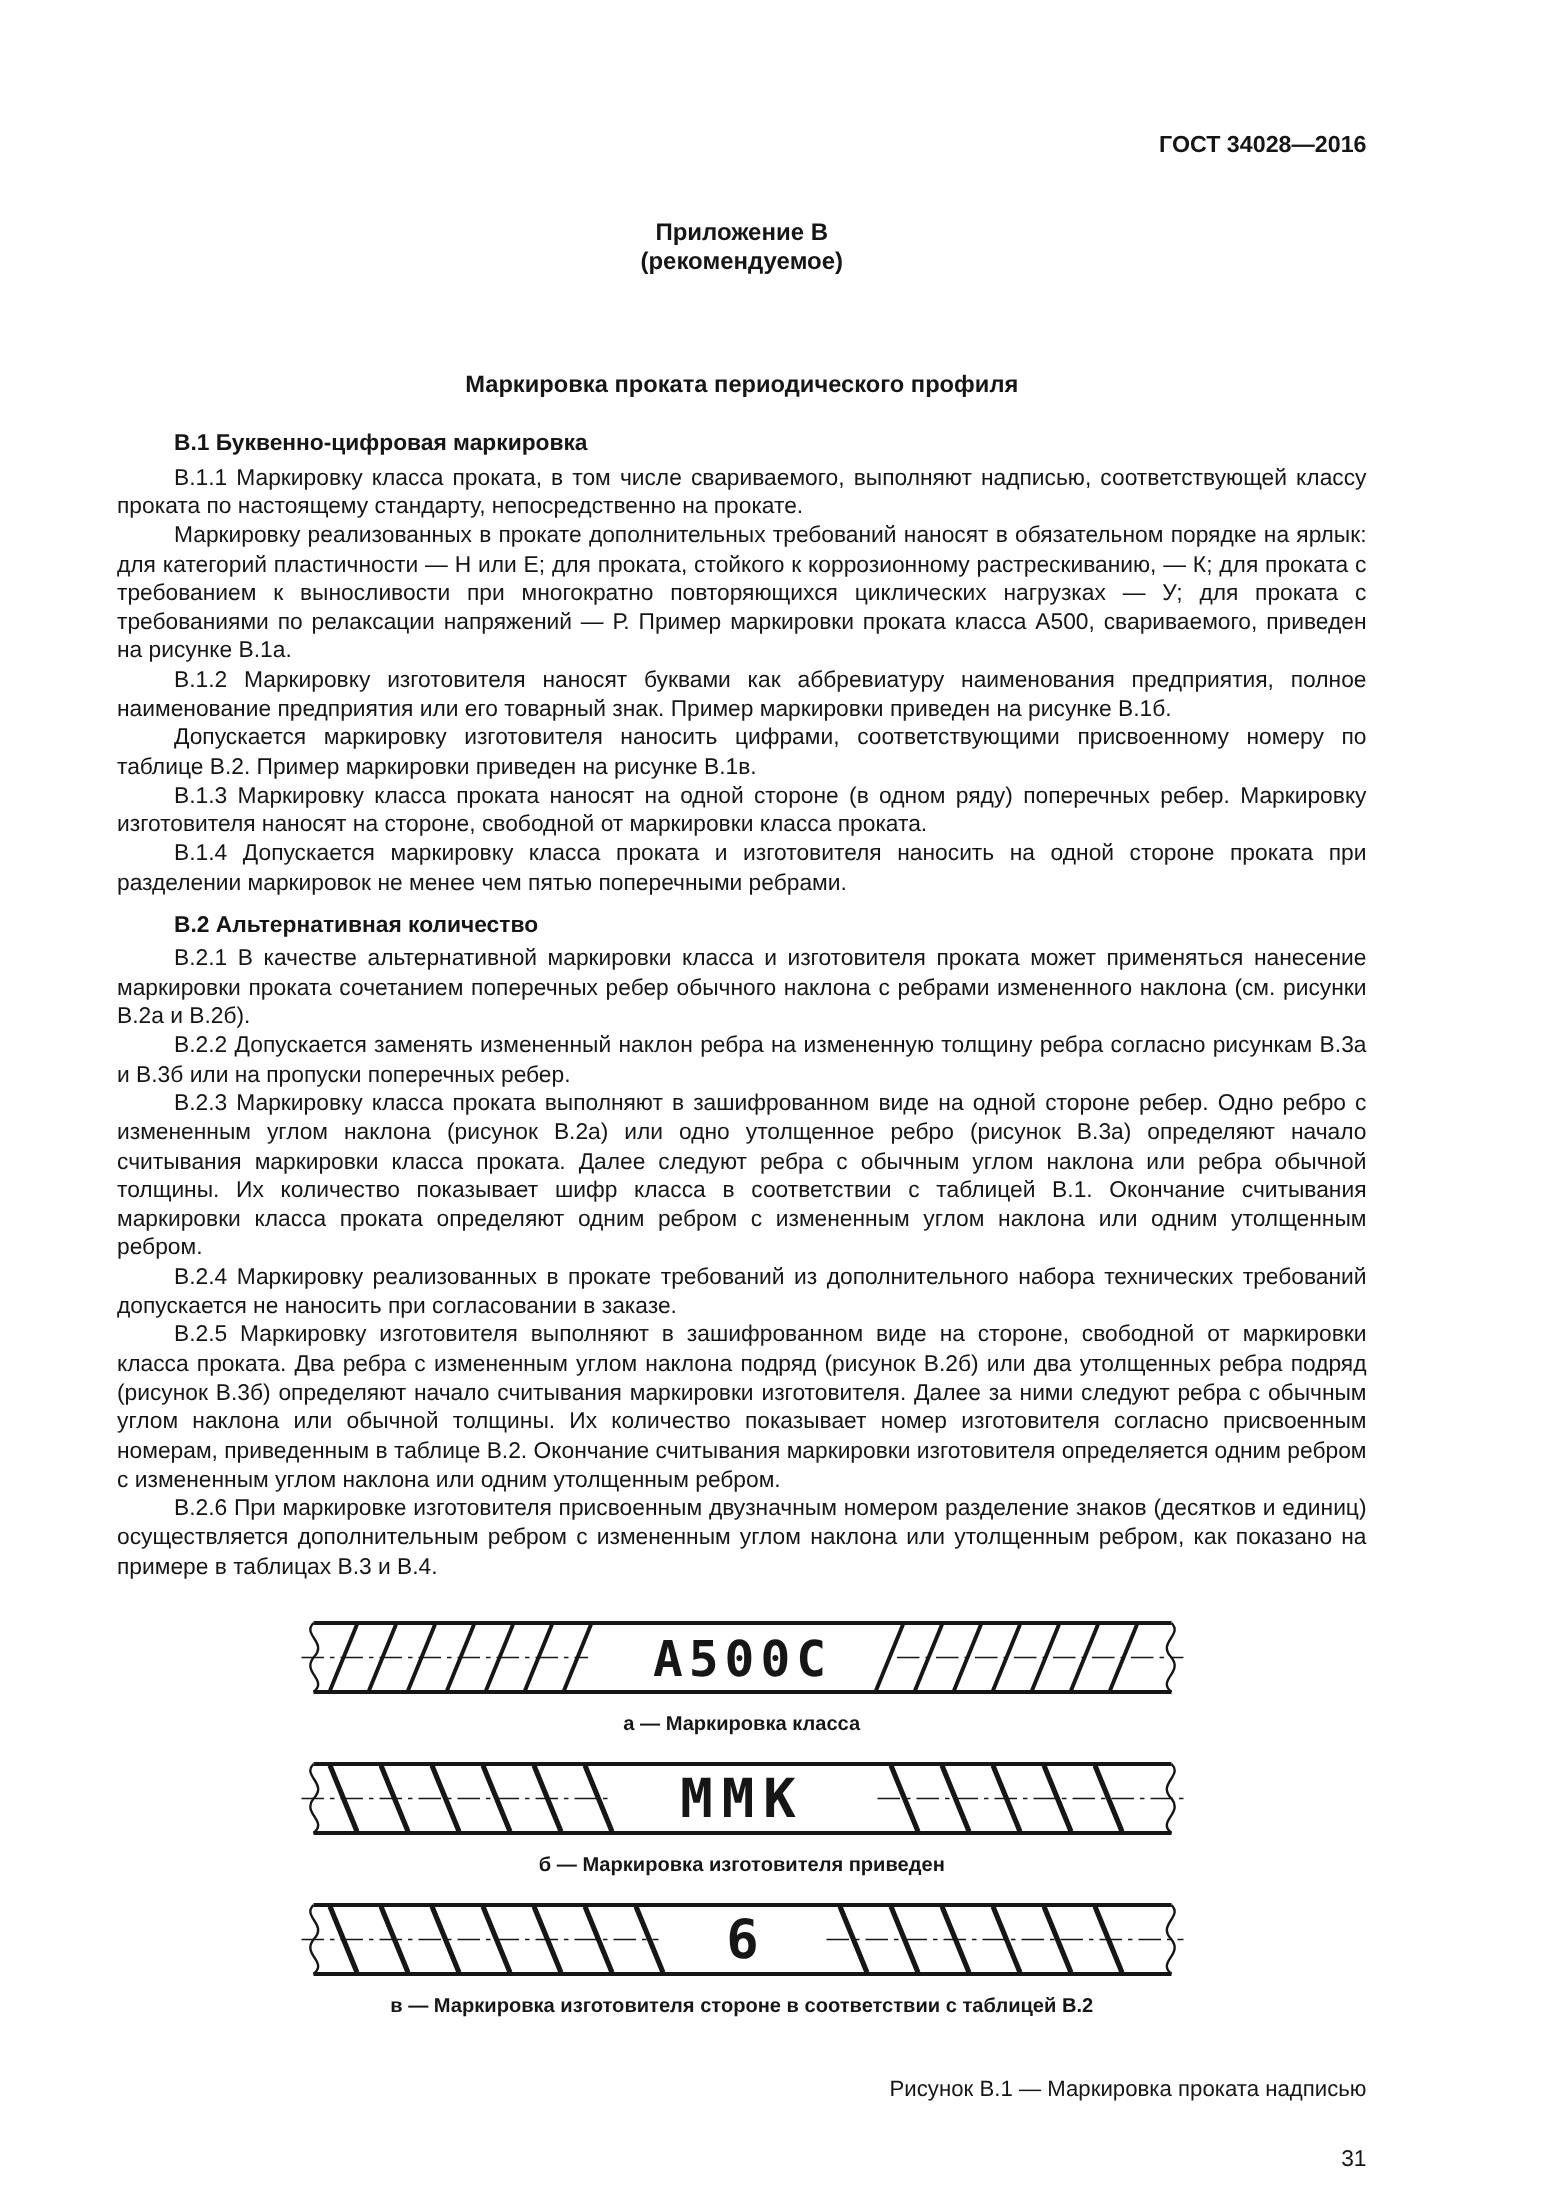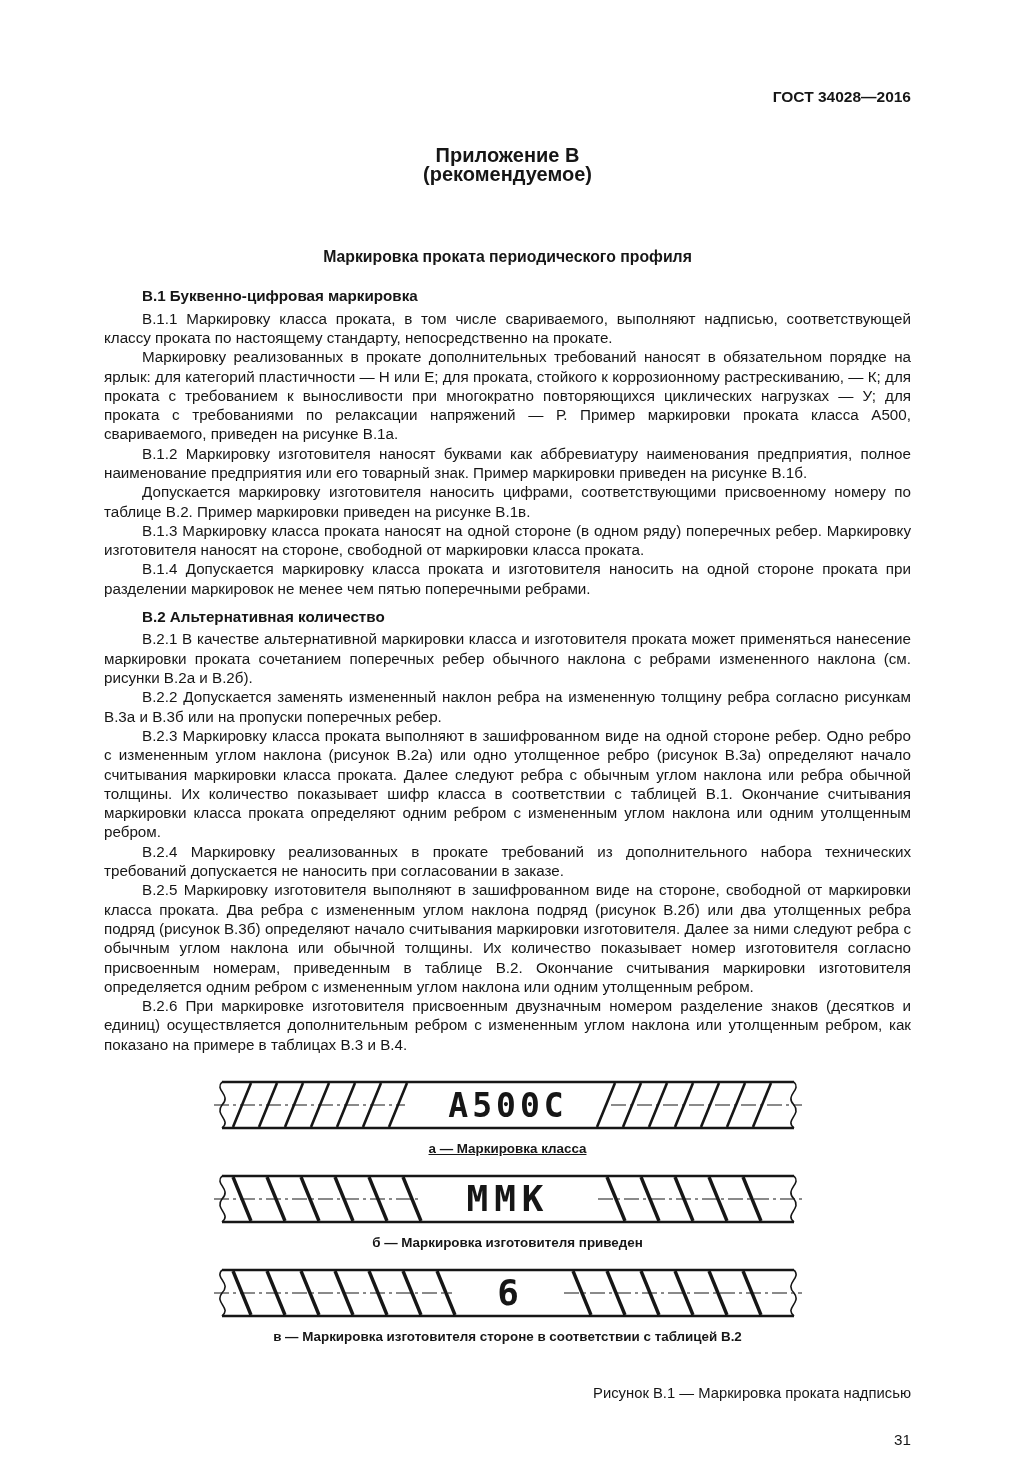--- a/index.html
+++ b/index.html
@@ -1,30 +1,30 @@
 <!DOCTYPE html>
 <html lang="ru"><head>
 <meta charset="utf-8">
 <style>
   html,body{margin:0;padding:0;background:#ffffff;}
   .page{
     width:1033px;height:1461px;box-sizing:border-box;background:#ffffff;color:#161616;
     font-family:"Liberation Sans",sans-serif;
-    padding:88px 122px 30px 104px;position:relative;overflow:hidden;
+    padding:88px 122px 30px 78px;position:relative;overflow:hidden;
   }
   .doc-header{font-weight:bold;text-align:right;font-size:15.5px;line-height:18px;}
-  .appendix{text-align:center;font-weight:bold;font-size:20px;line-height:19.4px;margin-top:40px;}
+  .appendix{text-align:center;font-weight:bold;font-size:16px;line-height:19.4px;margin-top:40px;}
   .title{text-align:center;font-weight:bold;font-size:15.8px;margin:62px 0 0 0;line-height:19.4px;}
   .section{margin-top:0;}
   .section-first{margin-top:20px;}
   .heading{font-weight:bold;font-size:15.2px;line-height:19.4px;text-indent:38px;margin-top:9px;margin-bottom:3px;}
   .body-text p{margin:0;font-size:15.2px;line-height:19.3px;text-align:justify;text-indent:38px;}
   .figures{margin-top:22px;}
   .figure{width:600px;margin:13px auto 0;}
-  .figures .figure:first-child{margin-top:0;text-decoration:underline;}
+  .figures .figure:first-child{margin-top:0;}
   svg.rebar{display:block;width:600px;height:58px;}
   .edge{stroke:#161616;stroke-width:2.6;fill:none;}
   .break-end{stroke:#161616;stroke-width:1.6;fill:none;}
   .ribs line{stroke:#161616;stroke-width:2.6;}
   .fig2 .ribs line,.fig3 .ribs line{stroke-width:3.4;}
   .centerline{stroke:#161616;stroke-width:1.1;}
   .mark{font-family:"DejaVu Sans Mono",monospace;font-weight:bold;fill:#161616;}
   .fig1 .mark{font-size:33px;letter-spacing:4px;}
   .fig2 .mark{font-size:36px;letter-spacing:6px;}
   .fig3 .mark{font-size:36px;}

